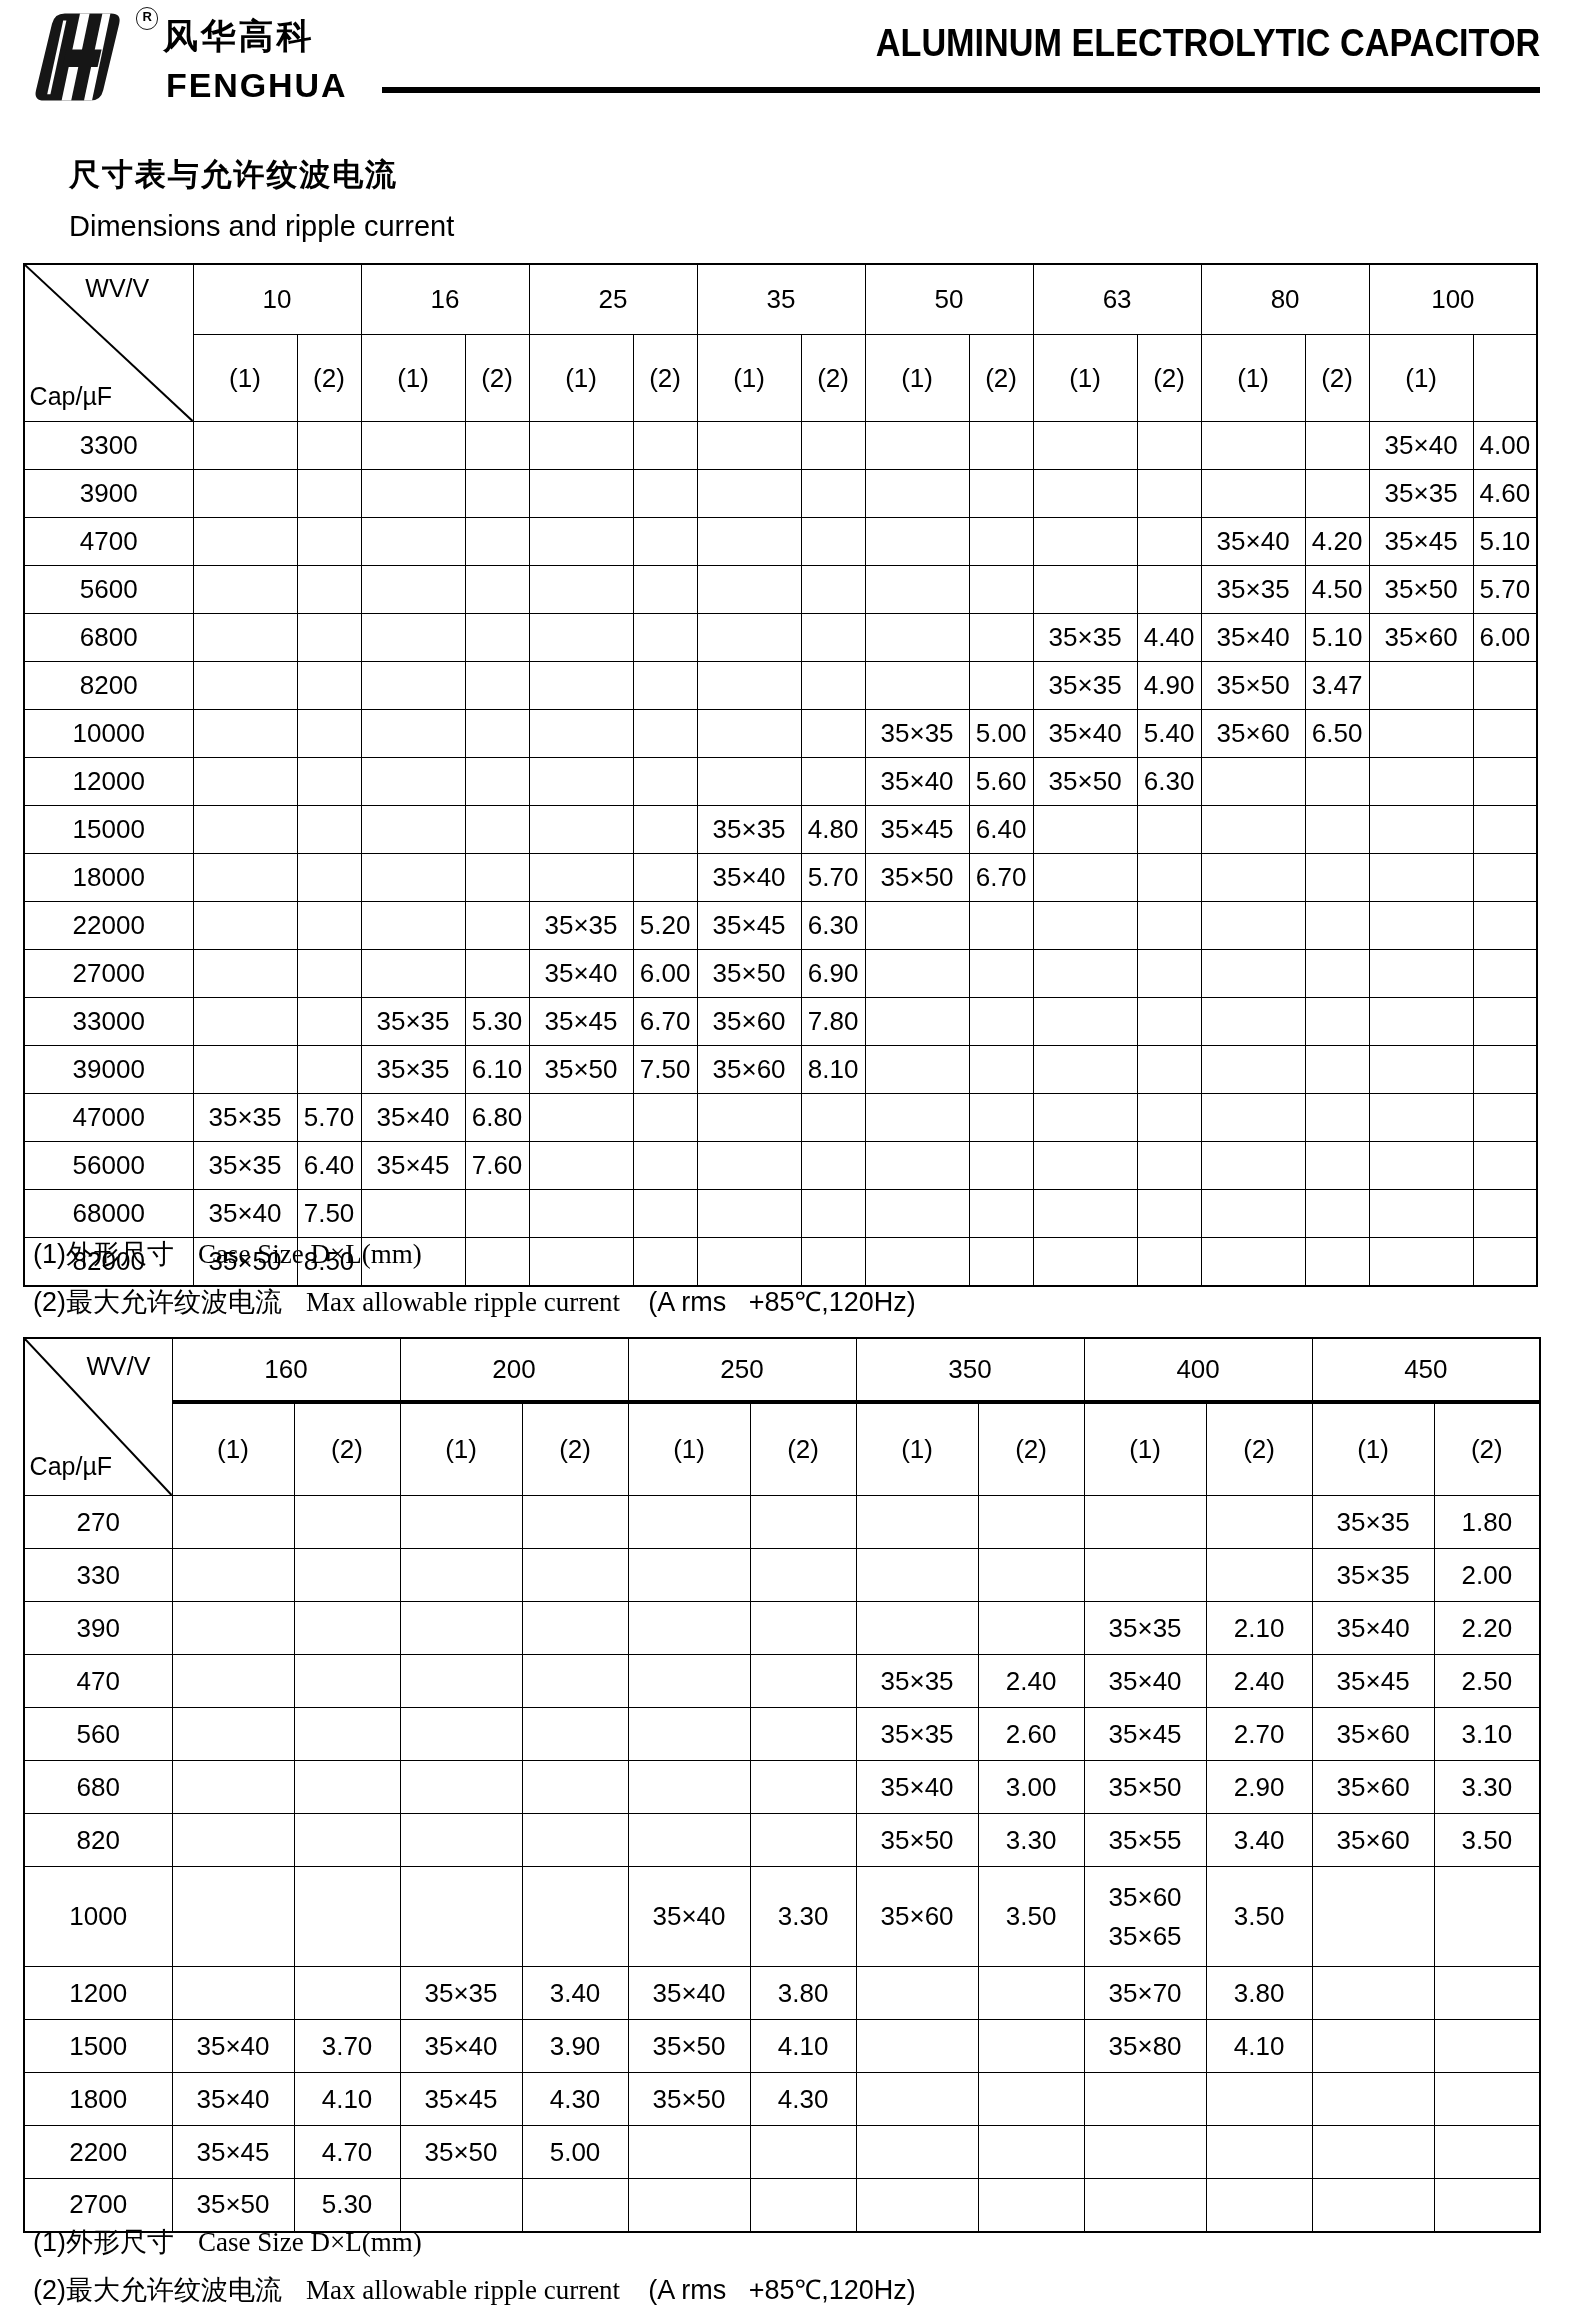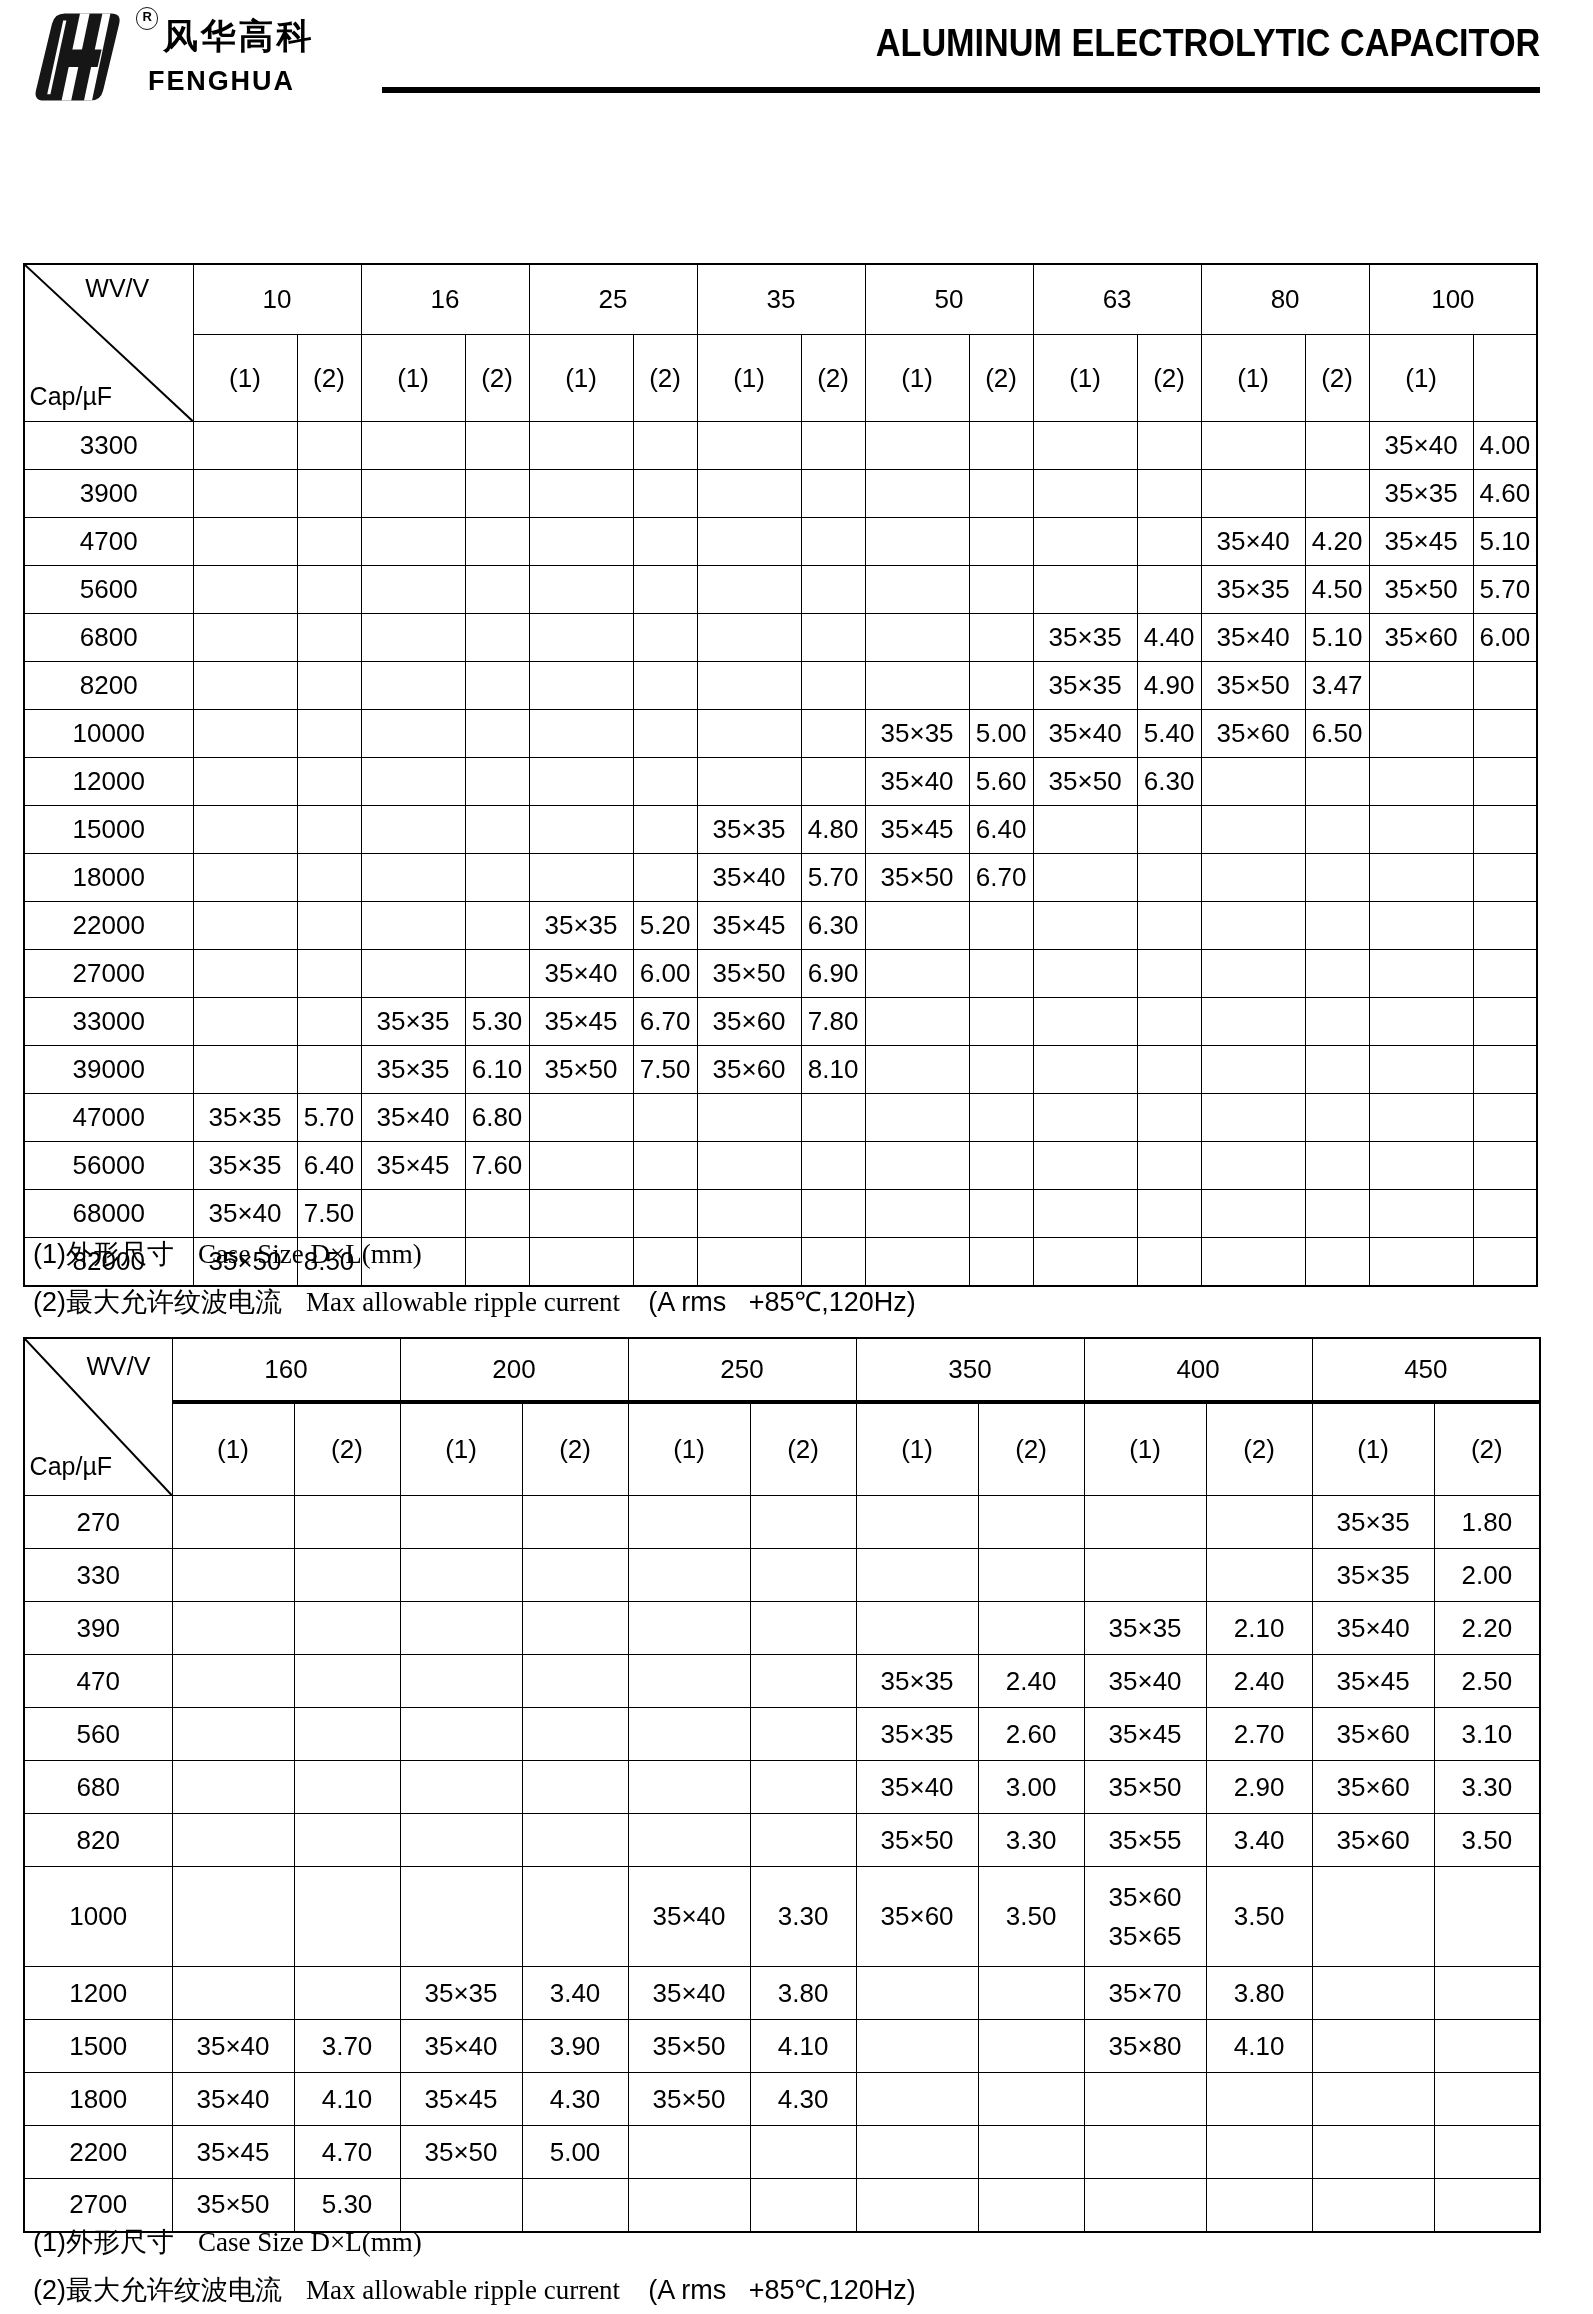--- a/index.html
+++ b/index.html
@@ -18,22 +18,22 @@
   .reg-mark{
     position:absolute;left:108px;top:0;width:20.4px;height:20.4px;
     border:1.9px solid #1a1a1a;border-radius:50%;
     font-size:13px;font-weight:bold;line-height:18.6px;text-align:center;
   }
   .brand-cn{
     position:absolute;left:135px;top:5.6px;
     font-size:35px;font-weight:bold;letter-spacing:2.8px;white-space:nowrap;
   }
   .brand-en{
-    position:absolute;left:120px;top:59px;
-    font-size:27px;font-weight:bold;letter-spacing:1.9px;white-space:nowrap;
+    position:absolute;left:138px;top:59px;
+    font-size:34px;font-weight:bold;letter-spacing:1.9px;white-space:nowrap;
   }
   .doc-title{
     position:absolute;top:22px;right:54px;
     font-size:38px;font-weight:bold;white-space:nowrap;
     transform:scaleX(.9);transform-origin:100% 50%;
   }
   .header-rule{
     position:absolute;top:87px;left:382px;width:1158px;height:5.6px;
     background:#000;
   }
@@ -92,20 +92,24 @@
       <path d="M48 48 L92 48 L87 70 L43 70 Z" fill="#161616"></path>
       <path d="M24 104 L44 12 L48 12 L28 104 Z" fill="#ffffff"></path>
     </svg>
     <div class="reg-mark">R</div>
     <div class="brand-cn">风华高科</div>
     <div class="brand-en">FENGHUA</div>
   </div>
   <div class="doc-title">ALUMINUM ELECTROLYTIC CAPACITOR</div>
   <div class="header-rule"></div>
 
+  <div class="sec">
+    <div class="sec-cn">尺寸表与允许纹波电流</div>
+    <div class="sec-en">Dimensions and ripple current</div>
+  </div>
 
   <table class="sheet t1">
     <colgroup>
       <col style="width:169px">
       <col style="width:104px">
         <col style="width:64px">
       <col style="width:104px">
         <col style="width:64px">
       <col style="width:104px">
         <col style="width:64px">

